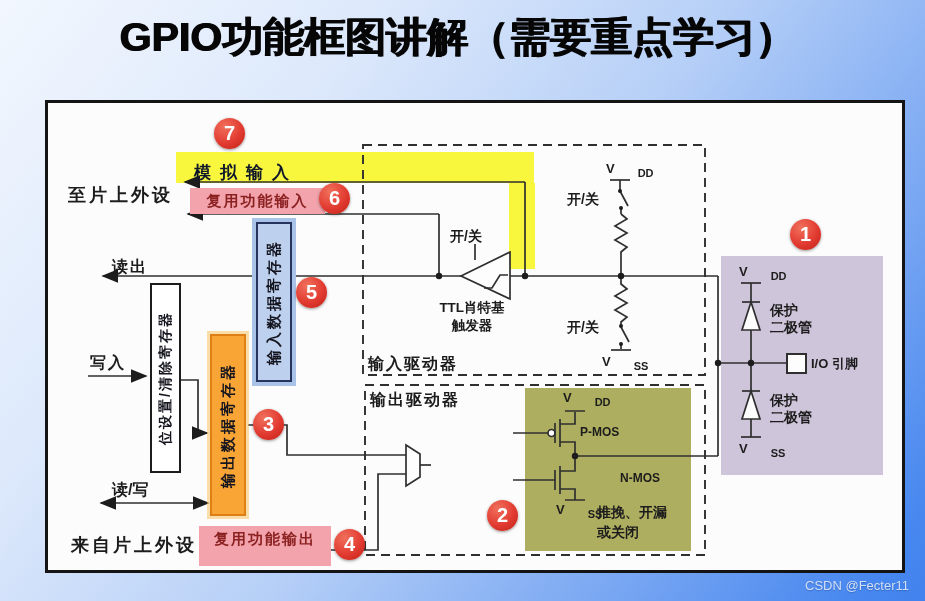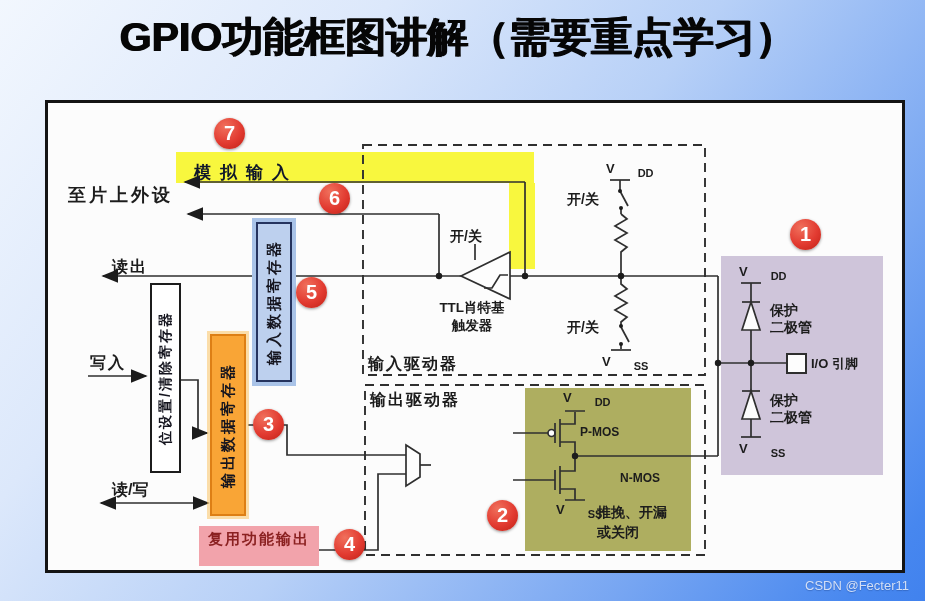--- a/index.html
+++ b/index.html
@@ -127,21 +127,24 @@
         <circle cx="670" cy="260" r="3.2"></circle>
       <circle cx="703" cy="260" r="3.2"></circle>
         <circle cx="527" cy="353" r="3.2"></circle>
       <circle cx="572" cy="88" r="2"></circle>
         <circle cx="573" cy="105" r="2"></circle>
       <circle cx="573" cy="223" r="2"></circle>
         <circle cx="573" cy="241" r="2"></circle>
     </g>
   </svg>
 
-  <div class="abs pinkbar" style="left:151px;top:423px;width:120px;height:40px;font-size:15px;letter-spacing:2px;z-index:3;text-align:center;padding-top:4px;">
+  <div class="abs pinkbar ctr" style="left:142px;top:85px;width:135px;height:26px;font-size:15px;letter-spacing:2px;z-index:3;">
+    <span>复用功能输入</span>
+  </div>
+  <div class="abs pinkbar" style="left:151px;top:423px;width:132px;height:40px;font-size:15px;letter-spacing:2px;z-index:3;text-align:center;padding-top:4px;">
     <span>复用功能输出</span>
   </div>
 
   <div class="abs whitebox" style="left:102px;top:180px;width:31px;height:190px;z-index:3;">
     <span class="vtext" style="font-size:14px;letter-spacing:2px;">位设置/清除寄存器</span>
   </div>
 
   <div class="abs bluewrap" style="left:204px;top:115px;width:44px;height:168px;z-index:3;">
     <div class="blueinner">
       <span class="vtext" style="font-size:15px;letter-spacing:3px;">输入数据寄存器</span>
@@ -151,20 +154,21 @@
   <div class="abs orangebox" style="left:162px;top:231px;width:36px;height:182px;z-index:3;">
     <span class="vtext" style="font-size:15px;letter-spacing:3px;">输出数据寄存器</span>
   </div>
 
 
   <div class="label" style="left:20px;top:80px;font-size:18px;letter-spacing:3px;">至片上外设</div>
   <div class="label" style="left:146px;top:58px;font-size:17px;letter-spacing:9px;color:#0f172a;">模拟输入</div>
   <div class="label" style="left:64px;top:154px;font-size:16px;letter-spacing:2px;">读出</div>
   <div class="label" style="left:42px;top:250px;font-size:16px;letter-spacing:2px;">写入</div>
   <div class="label" style="left:64px;top:377px;font-size:16px;">读/写</div>
+  <div class="label" style="left:23px;top:430px;font-size:18px;letter-spacing:3px;">来自片上外设</div>
 
   <div class="label" style="left:320px;top:251px;font-size:16px;letter-spacing:2px;">输入驱动器</div>
   <div class="label" style="left:322px;top:287px;font-size:16px;letter-spacing:2px;">输出驱动器</div>
 
   <div class="label" style="left:381px;top:196px;width:86px;text-align:center;font-size:13.5px;line-height:18px;">
     <span>TTL肖特基</span><br>
     <span>触发器</span>
   </div>
   <div class="label" style="left:402px;top:125px;font-size:14px;">开/关</div>
   <div class="label" style="left:519px;top:88px;font-size:14px;">开/关</div>

